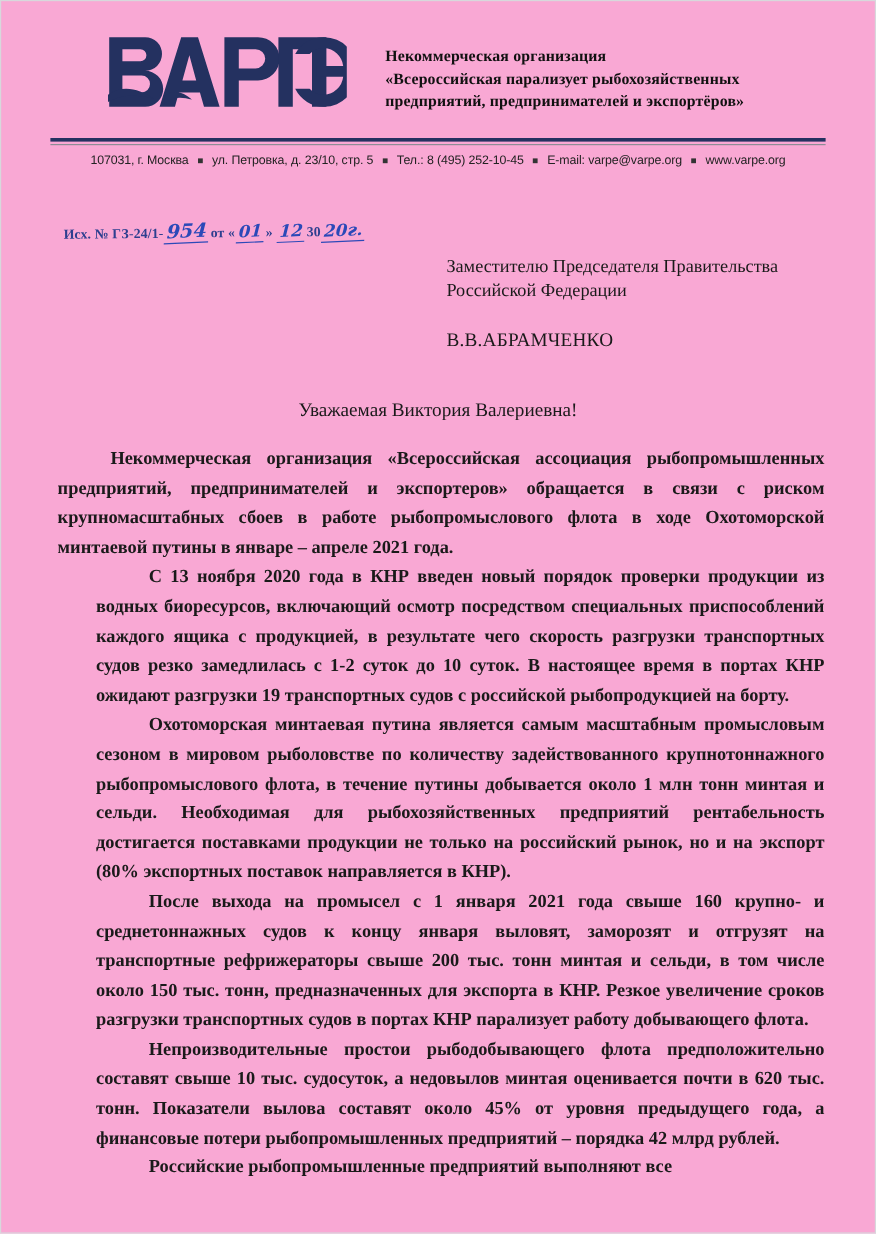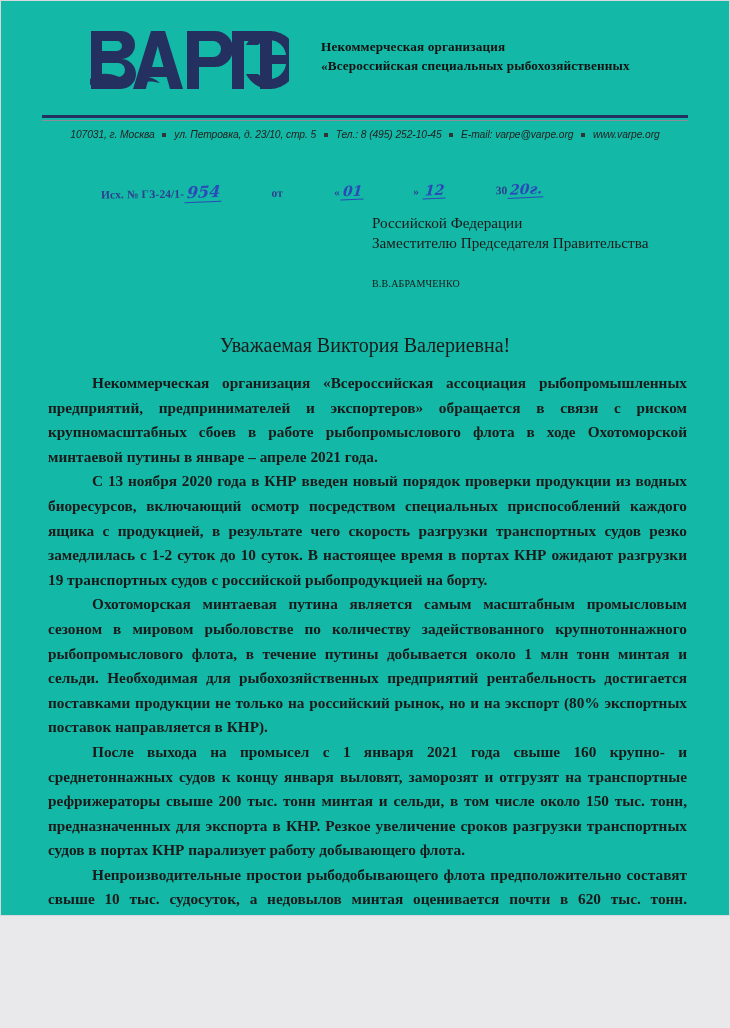--- a/index.html
+++ b/index.html
@@ -3,22 +3,22 @@
 <meta charset="utf-8">
 <style>
   html, body {
     margin: 0;
     padding: 0;
     background: #e9e9ec;
   }
   .page {
     position: relative;
     width: 730px;
-    height: 916px;
-    background: #14b8a6;
+    height: 1028px;
+    background: #f9a8d4;
     box-sizing: border-box;
     border: 1px solid #d8d8dc;
     overflow: hidden;
     font-family: "Liberation Serif", serif;
     color: #1a1a1a;
   }
 
   
   .letterhead {
     position: absolute;
@@ -66,21 +66,20 @@
   .contact {
     position: absolute;
     left: 0; right: 0;
     top: 128px;
     text-align: center;
     font-family: "Liberation Sans", sans-serif;
     font-size: 10.3px;
     color: #222;
     letter-spacing: -0.1px;
     white-space: nowrap;
-    font-style: italic;
   }
   .sep {
     display: inline-block;
     width: 4px; height: 4px;
     background: #333;
     margin: 0 5px 1px 5px;
     vertical-align: middle;
   }
 
   
@@ -88,21 +87,21 @@
     position: absolute;
     left: 52px;
     top: 183px;
     font-family: "Liberation Serif", serif;
     font-size: 12px;
     color: #2d3f8f;
     white-space: nowrap;
     transform: rotate(-0.6deg);
     transform-origin: left center;
   }
-  .ref-print { font-weight: bold; font-size: 11.5px; letter-spacing: 0.1px; margin-left: 48px; }
+  .ref-print { font-weight: bold; font-size: 11.5px; letter-spacing: 0.1px; }
   .hand {
     font-family: "DejaVu Serif", serif;
     font-style: italic;
     font-weight: bold;
     font-size: 16px;
     color: #2b49b8;
     border-bottom: 1.4px solid #2b49b8;
     padding: 0 2px;
     margin: 0 1px;
     display: inline-block;
@@ -114,49 +113,49 @@
   .addressee {
     position: absolute;
     left: 371px;
     top: 212px;
     width: 320px;
     font-size: 15.2px;
     line-height: 20px;
   }
   .addressee .who {
     margin-top: 21px;
-    font-size: 10px;
+    font-size: 16px;
     letter-spacing: 0.2px;
   }
 
   
   .salutation {
     position: absolute;
     left: 0; right: 0;
     top: 333px;
     text-align: center;
-    font-size: 20px;
+    font-size: 16px;
   }
   .body {
     position: absolute;
     left: 47px;
     right: 42px;
     top: 370px;
   }
   .body p {
     margin: 0 0 0 0;
     text-align: justify;
     text-justify: inter-word;
     text-indent: 44px;
     font-size: 15.3px;
     line-height: 24.6px;
     hyphens: none;
     font-weight: bold;
   }
-  .body p + p { margin-top: 0px; }
+  .body p + p { margin-top: 0px; margin-left: 32px; }
 </style>
 </head>
 <body>
 
 <div class="page">
 
   <div class="letterhead">
 
     <div class="logo-wrap">
       <svg class="logo-svg" width="200" height="72" viewBox="0 0 200 72">
@@ -179,21 +178,22 @@
 
         <g fill="#243160">
           <path d="M1 50 c12 -9 26 -5 38 3 c-13 -3 -26 -4 -38 3 z"></path>
           <path d="M48 51 c8 -6 16 -3 23 3 c-8 -2 -15 -3 -23 3 z"></path>
         </g>
       </svg>
     </div>
 
     <div class="org-name">
       <span class="ln">Некоммерческая организация</span>
-      <span class="ln">«Всероссийская специальных рыбохозяйственных</span>
+      <span class="ln">«Всероссийская парализует рыбохозяйственных</span>
+      <span class="ln">предприятий, предпринимателей и экспортёров»</span>
     </div>
   </div>
 
   <div class="rule-thick"></div>
   <div class="rule-thin"></div>
 
   <div class="contact">
     <span>107031, г. Москва</span>
     <span class="sep"></span>
     <span>ул. Петровка, д. 23/10, стр. 5</span>
@@ -205,28 +205,29 @@
     <span>www.varpe.org</span>
   </div>
 
   <div class="refline">
     <span class="ref-print">Исх. № ГЗ-24/1-</span><span class="hand">954</span><span class="ref-print">от</span>
     <span class="ref-print">«</span><span class="hand small">01</span><span class="ref-print">»</span>
     <span class="hand small">12</span><span class="ref-print">30</span><span class="hand small">20г.</span>
   </div>
 
   <div class="addressee">
+    <div>Заместителю Председателя Правительства</div>
     <div>Российской Федерации</div>
-    <div>Заместителю Председателя Правительства</div>
     <div class="who">В.В.АБРАМЧЕНКО</div>
   </div>
 
   <div class="salutation">Уважаемая Виктория Валериевна!</div>
 
   <div class="body">
     <p>Некоммерческая организация «Всероссийская ассоциация рыбопромышленных предприятий, предпринимателей и экспортеров» обращается в связи с риском крупномасштабных сбоев в работе рыбопромыслового флота в ходе Охотоморской минтаевой путины в январе – апреле 2021 года.</p>
     <p>С 13 ноября 2020 года в КНР введен новый порядок проверки продукции из водных биоресурсов, включающий осмотр посредством специальных приспособлений каждого ящика с продукцией, в результате чего скорость разгрузки транспортных судов резко замедлилась с 1-2 суток до 10 суток. В настоящее время в портах КНР ожидают разгрузки 19 транспортных судов с российской рыбопродукцией на борту.</p>
     <p>Охотоморская минтаевая путина является самым масштабным промысловым сезоном в мировом рыболовстве по количеству задействованного крупнотоннажного рыбопромыслового флота, в течение путины добывается около 1 млн тонн минтая и сельди. Необходимая для рыбохозяйственных предприятий рентабельность достигается поставками продукции не только на российский рынок, но и на экспорт (80% экспортных поставок направляется в КНР).</p>
     <p>После выхода на промысел с 1 января 2021 года свыше 160 крупно- и среднетоннажных судов к концу января выловят, заморозят и отгрузят на транспортные рефрижераторы свыше 200 тыс. тонн минтая и сельди, в том числе около 150 тыс. тонн, предназначенных для экспорта в КНР. Резкое увеличение сроков разгрузки транспортных судов в портах КНР парализует работу добывающего флота.</p>
     <p>Непроизводительные простои рыбодобывающего флота предположительно составят свыше 10 тыс. судосуток, а недовылов минтая оценивается почти в 620 тыс. тонн. Показатели вылова составят около 45% от уровня предыдущего года, а финансовые потери рыбопромышленных предприятий – порядка 42 млрд рублей.</p>
+    <p>Российские рыбопромышленные предприятий выполняют все</p>
   </div>
 
 </div>
 
 </body></html>

